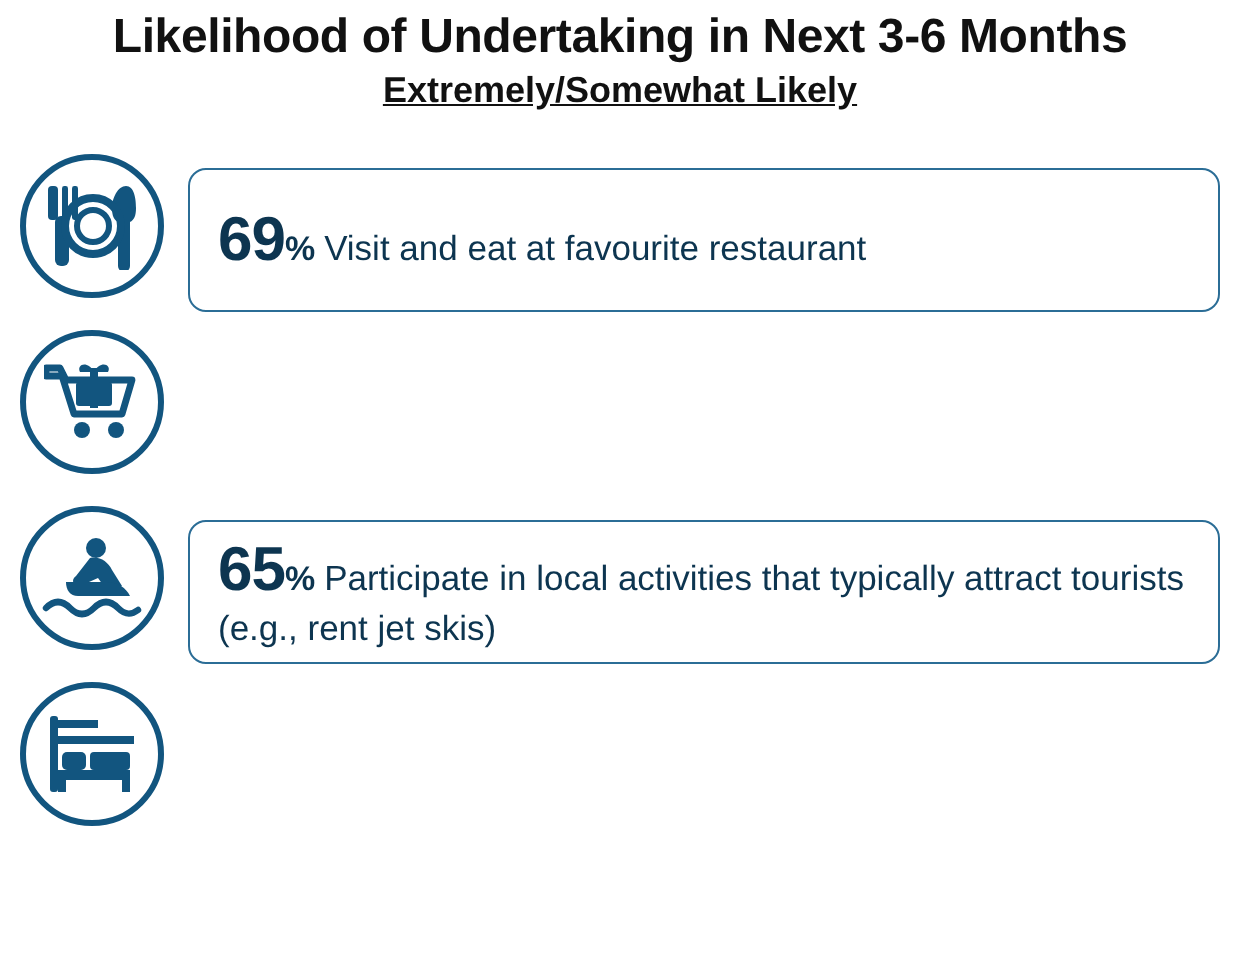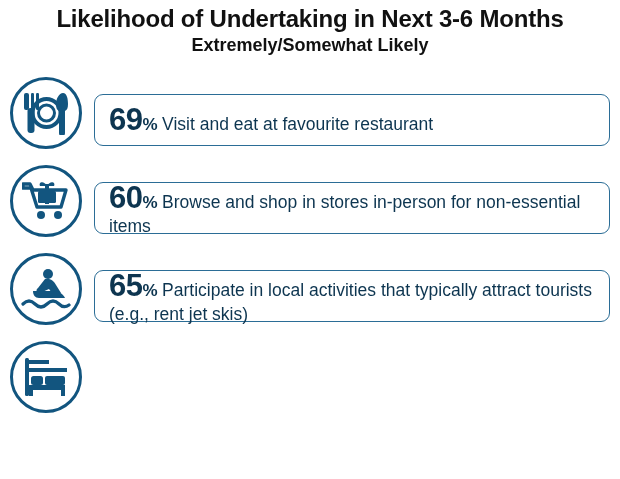--- a/index.html
+++ b/index.html
@@ -32,20 +32,21 @@
     letter-spacing: -0.2px;
     line-height: 1.1;
     white-space: nowrap;
   }
   .subtitle {
     font-size: 18px;
     font-weight: bold;
     color: #111111;
     line-height: 1.2;
     margin-top: 3px;
+    text-decoration: underline;
   }
   .rows {
     margin-top: 17px;
     display: flex;
     flex-direction: column;
     gap: 10px;
   }
   .row {
     display: flex;
     align-items: center;
@@ -62,21 +63,21 @@
     display: flex;
     align-items: center;
     justify-content: center;
     box-sizing: border-box;
   }
   .icon-badge svg {
     display: block;
   }
   .stat-box {
     flex: 1;
-    height: 52px;
+    height: 72px;
     box-sizing: border-box;
     border: 1.5px solid #2b6d96;
     border-radius: 9px;
     background: #ffffff;
     display: flex;
     align-items: center;
     padding: 4px 10px 4px 14px;
     margin-top: 15px;
   }
   .stat-inner {
@@ -148,26 +149,20 @@
           <g fill="#12557f">
             <path d="M1 5 h7 l3 6 h33 l-5 17 H15 L9 9 H1z" fill="none" stroke="#12557f" stroke-width="3.4" stroke-linejoin="round"></path>
             <rect x="16" y="12" width="18" height="12" rx="1.5"></rect>
             <rect x="23" y="5" width="4" height="20" fill="#12557f"></rect>
             <path d="M25 7 c-3 -6 -9 -4 -7 0z"></path>
             <path d="M25 7 c3 -6 9 -4 7 0z"></path>
             <circle cx="19" cy="36" r="4"></circle>
             <circle cx="36" cy="36" r="4"></circle>
           </g>
         </svg>
-      </div>
-      <div class="stat-box">
-        <span class="stat-inner">
-          <span class="pct-num">60</span><span class="pct-sign">%</span>
-          <span class="stat-label">Browse and shop in stores in-person for non-essential items</span>
-        </span>
       </div>
     </div>
 
     <div class="row">
       <div class="icon-badge">
         <svg width="50" height="42" viewBox="0 0 50 42" aria-hidden="true">
           <g fill="#12557f">
             <circle cx="27" cy="6" r="5"></circle>
             <path d="M24 11 c5 -1 9 2 11 6 l5 8 l-7 3 l-5 -7 l-9 4 c-3 1 -5 -3 -2 -5z"></path>
             <path d="M12 23 h20 c6 0 10 3 12 7 H18 c-4 0 -6 -3 -6 -7z"></path>

